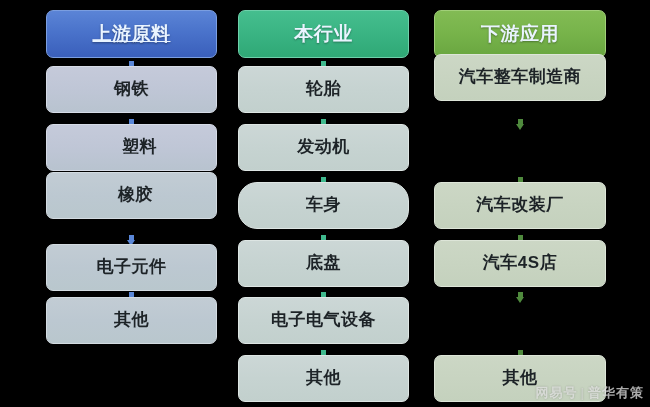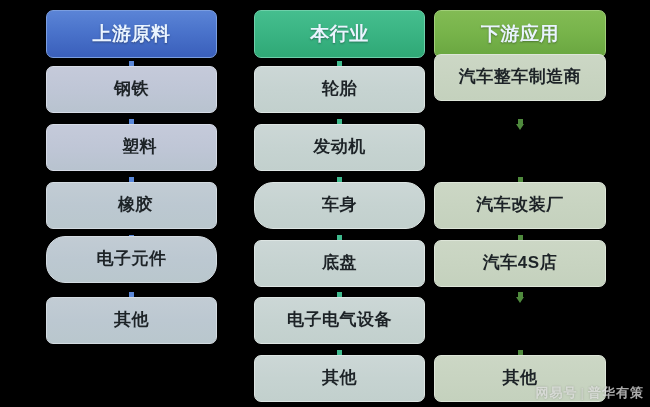--- a/index.html
+++ b/index.html
@@ -23,21 +23,21 @@
     background: #000000;
   }
 
   .column {
     position: absolute;
     top: 0;
     height: 407px;
   }
 
   .col-1 { left: 46px;  width: 171px; }
-  .col-2 { left: 254px; width: 171px; }
+  .col-2 { left: 238px; width: 171px; }
   .col-3 { left: 434px; width: 172px; text-decoration: underline; }
 
   .node {
     position: absolute;
     left: 0;
     width: 100%;
     box-sizing: border-box;
     border-radius: 7px;
     display: flex;
     align-items: center;
@@ -60,20 +60,21 @@
     height: 47px;
     font-size: 17px;
     font-weight: 700;
     color: #1d2327;
   }
 
   
   .hdr-1 {
     background: linear-gradient(180deg, #5b84d6 0%, #4a73cb 45%, #3a5fbb 100%);
     border: 1px solid #7b9ee0;
+    text-decoration: underline;
   }
   .item-1 {
     background: linear-gradient(180deg, #c5cada 0%, #bfc6d6 50%, #b8c3cf 100%);
     border: 1px solid #d6dbe6;
   }
   .item-1.lower {
     background: linear-gradient(180deg, #c2ccd4 0%, #bcc8d1 50%, #b9c7cd 100%);
     border: 1px solid #d3dbe1;
   }
 
@@ -163,27 +164,27 @@
       <div class="stem"></div>
         <div class="head"></div>
       </div>
 
     <div class="node item item-1" style="top:124px;padding-left:16px;">塑料</div>
     <div class="arrow arrow-1" style="top:177px;">
       <div class="stem"></div>
         <div class="head"></div>
       </div>
 
-    <div class="node item item-1 lower" style="top:182px;padding-left:8px;">橡胶</div>
+    <div class="node item item-1 lower" style="top:172px;padding-left:8px;">橡胶</div>
     <div class="arrow arrow-1" style="top:235px;">
       <div class="stem"></div>
         <div class="head"></div>
       </div>
 
-    <div class="node item item-1 lower" style="top:236px;border-radius:19px;">电子元件</div>
+    <div class="node item item-1 lower" style="top:244px;">电子元件</div>
     <div class="arrow arrow-1" style="top:292px;">
       <div class="stem"></div>
         <div class="head"></div>
       </div>
 
     <div class="node item item-1 lower" style="top:297px;">其他</div>
   </div>
 
   <div class="column col-2">
     <div class="node header hdr-2" style="top:10px;">本行业</div>

